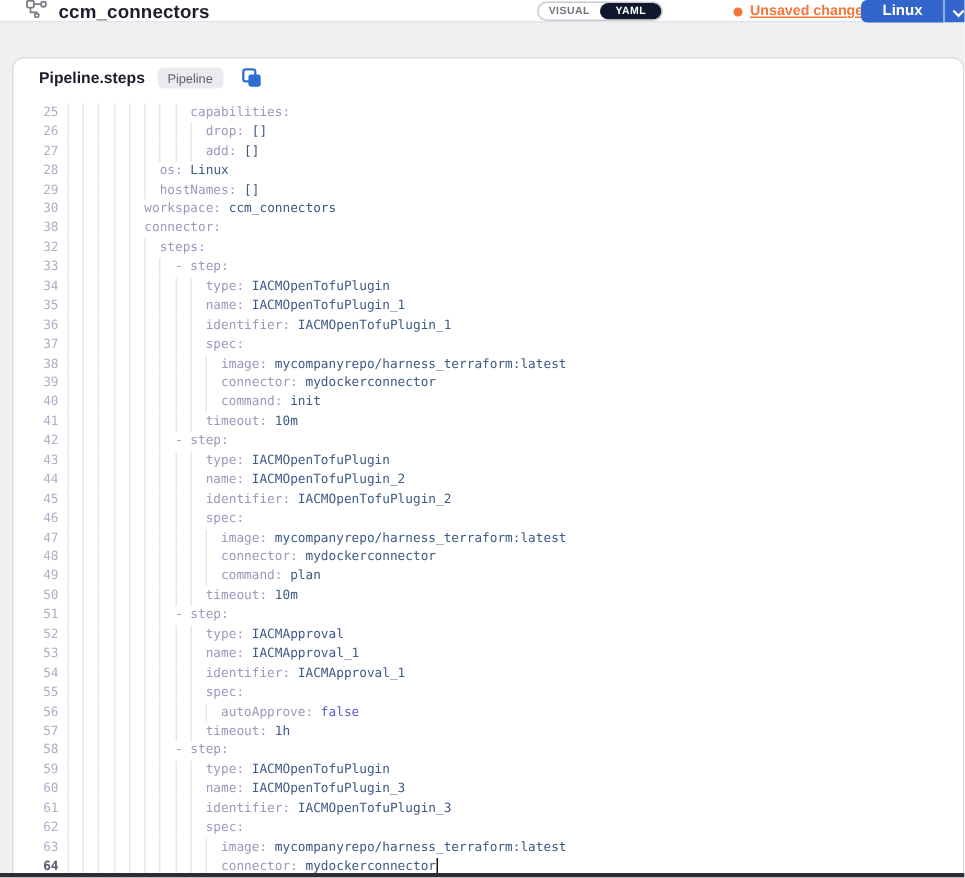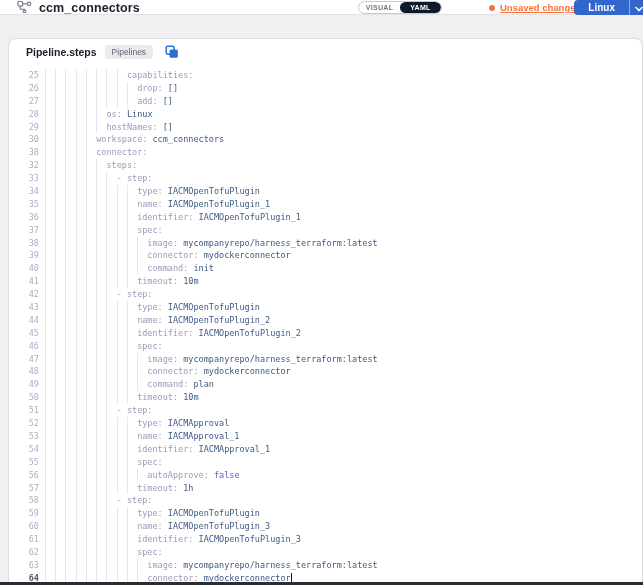--- a/index.html
+++ b/index.html
@@ -112,21 +112,21 @@
               <path d="M1 1.5 L4 4.5 L7 1.5" stroke="#fff" stroke-width="1.6" fill="none" stroke-linecap="round"></path>
             </svg>
         </span>
       </button>
     </div>
   </header>
 
   <div class="card">
     <div class="card-head">
       <span class="file-name">Pipeline.steps</span>
-      <span class="badge">Pipelines</span>
+      <span class="badge">Pipeline</span>
       <span class="copy-icon">
         <svg width="14" height="14" viewBox="0 0 14 14">
           <rect x="1.2" y="1.2" width="8" height="8" rx="1.6" fill="none" stroke="#2e6ed0" stroke-width="1.5"></rect>
           <rect x="4.6" y="4.6" width="8.2" height="8.2" rx="1.6" fill="#2e6ed0"></rect>
         </svg>
       </span>
     </div>
 
     <div class="editor">
       <div id="editor-lines">

